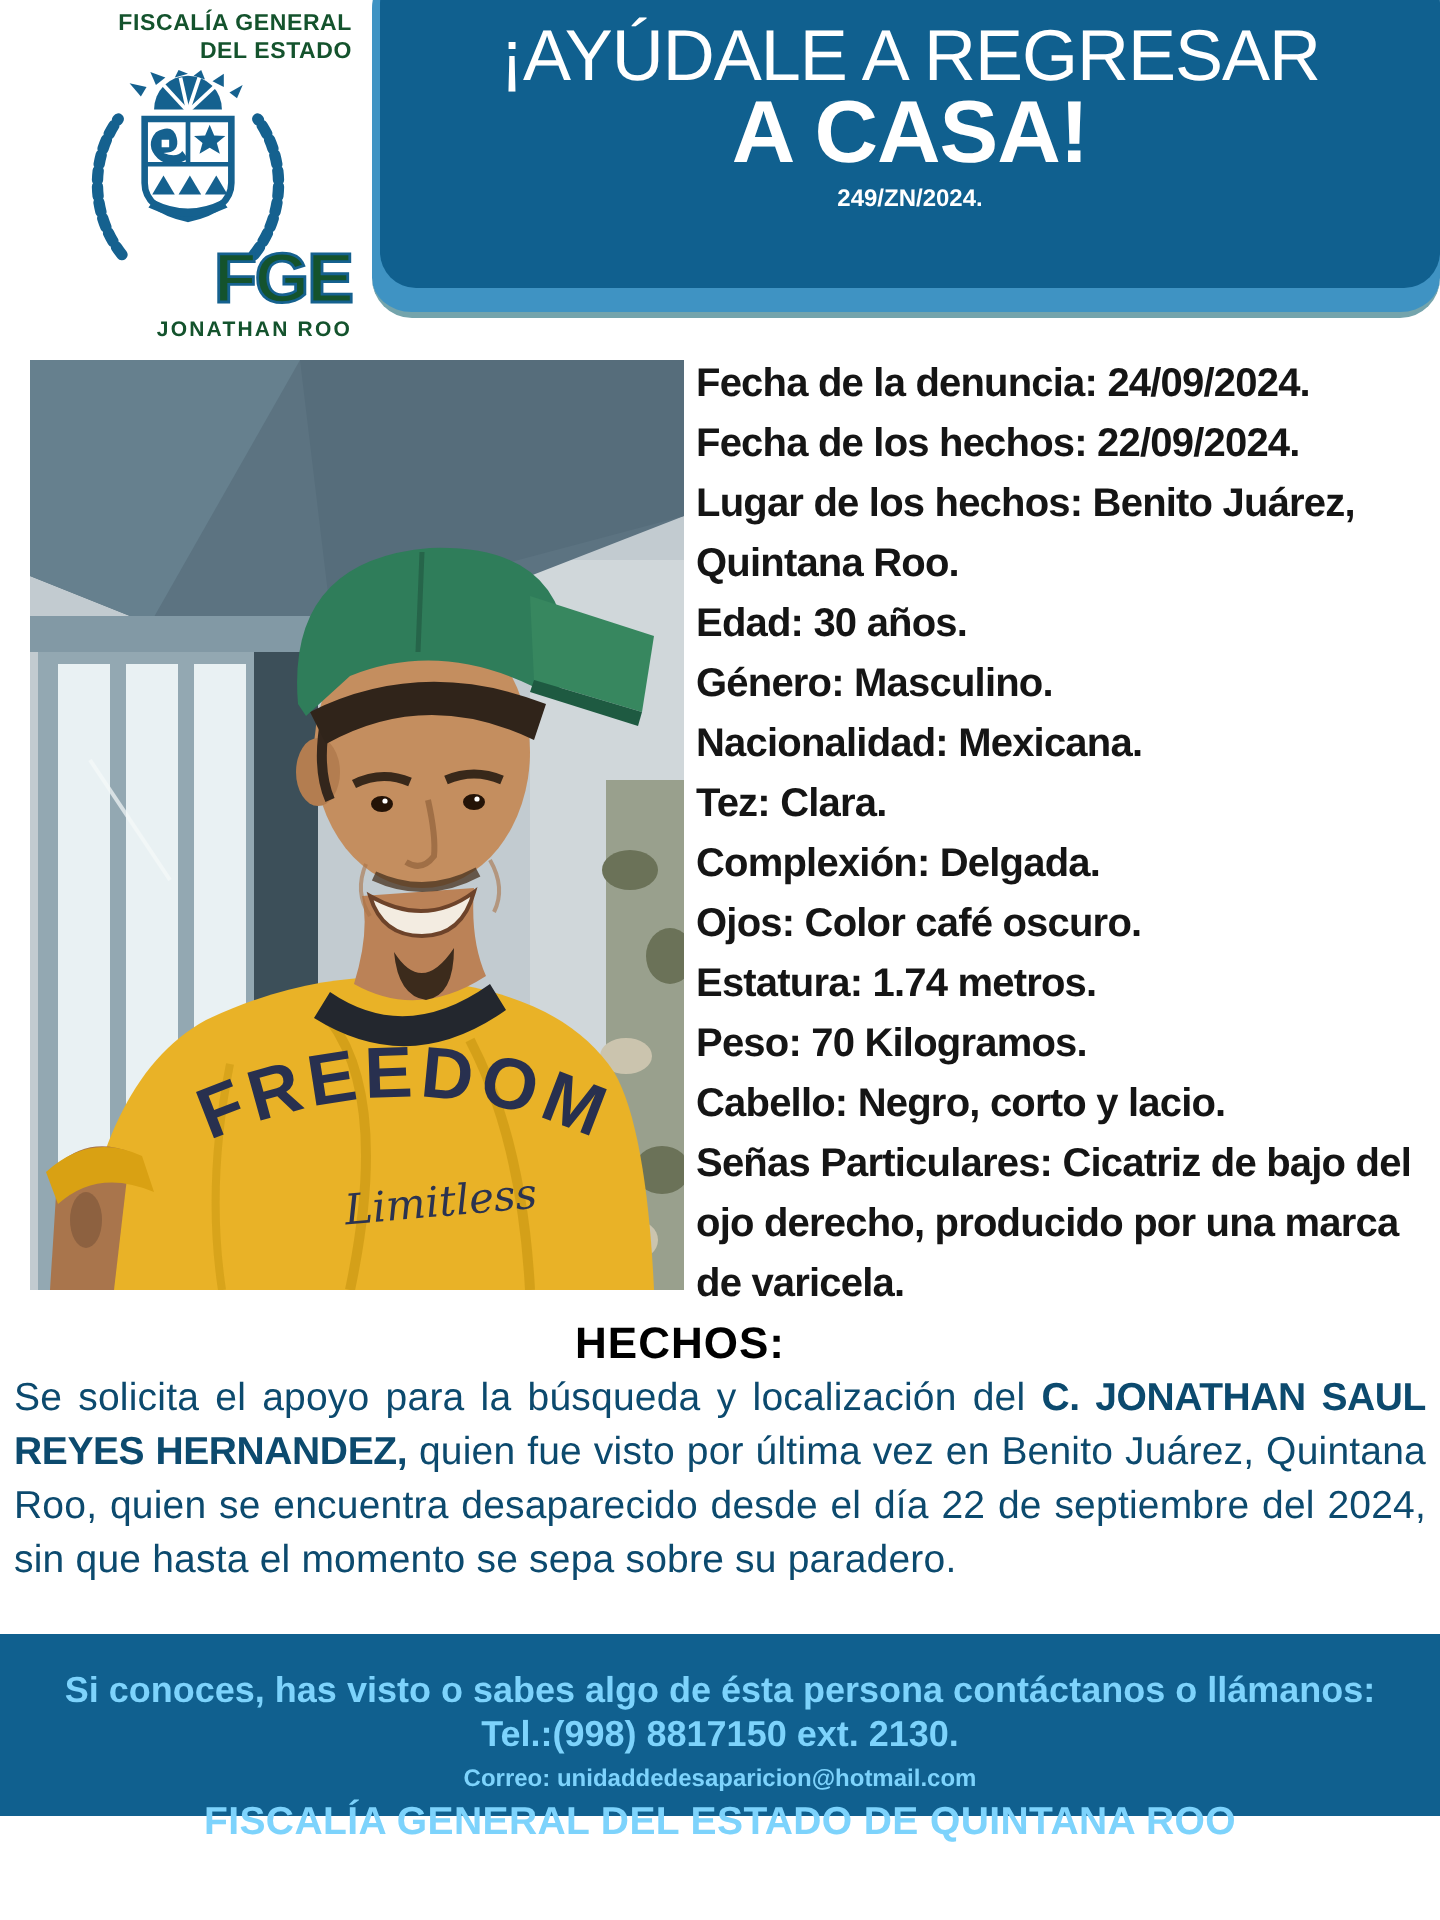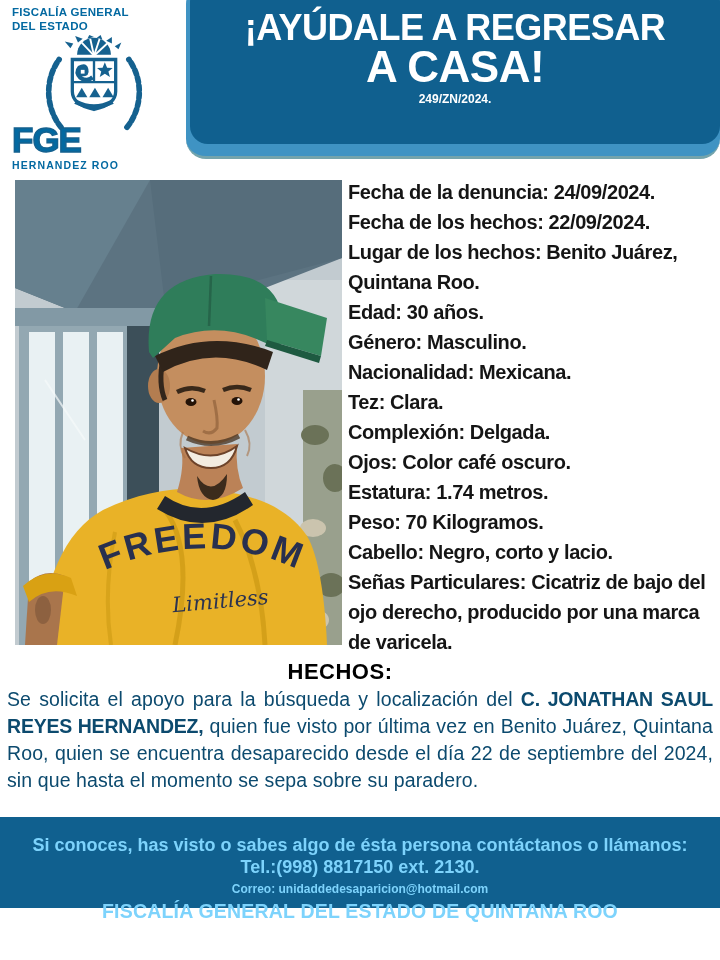--- a/index.html
+++ b/index.html
@@ -1,29 +1,29 @@
 <!DOCTYPE html>
 <html><head>
 <meta charset="utf-8">
 <style>
   html,body{margin:0;padding:0;}
   body{width:720px;height:960px;background:#ffffff;font-family:"Liberation Sans",sans-serif;position:relative;overflow:hidden;}
   .abs{position:absolute;}
 
   
-  .logo-block{left:12px;top:6px;width:164px;text-align:left;color:#0369a1;}
+  .logo-block{left:12px;top:6px;width:164px;text-align:right;color:#14532d;}
   .agency-name{font-size:11.5px;font-weight:bold;line-height:13.5px;letter-spacing:.3px;}
   .crest{display:block;margin:2px auto 0;}
   .fge-acronym{font-size:35px;font-weight:bold;letter-spacing:-1px;line-height:30px;margin-top:-8px;-webkit-text-stroke:1.4px #15618F;}
   .state-name{font-size:10.5px;font-weight:bold;letter-spacing:1.1px;margin-top:4px;}
 
   
   .banner-under{left:186px;top:-16px;width:534px;height:172px;background:#3F93C3;border-radius:20px;border-bottom:3px solid #74A4AC;z-index:1;}
   .banner{left:190px;top:-16px;width:530px;height:160px;background:#10608F;border-radius:18px;z-index:2;color:#ffffff;text-align:center;box-sizing:border-box;padding-top:24px;}
-  .banner .h1{font-size:36px;font-weight:bold;line-height:40px;letter-spacing:-.5px;}
+  .banner .h1{font-size:36px;font-weight:normal;line-height:40px;letter-spacing:-.5px;}
   .banner .h2{font-size:44px;font-weight:bold;line-height:38px;letter-spacing:-.5px;}
   .banner .pname{font-size:26px;font-weight:bold;line-height:30px;letter-spacing:-.5px;}
   .banner .case{font-size:12px;font-weight:bold;line-height:26px;}
 
   
   .photo{left:15px;top:180px;width:327px;height:465px;}
 
   
   .details{left:348px;top:177px;width:374px;color:#151515;font-size:20px;font-weight:bold;line-height:30px;letter-spacing:-.4px;}
 
@@ -79,21 +79,21 @@
       <polygon points="50,66 56,56 62,66"></polygon>
       <polygon points="64,66 70,56 76,66"></polygon>
       <path d="M37,69 q18,9 36,0 l3,4 q-21,10 -42,0 Z"></path>
     </g>
     <g fill="none" stroke="#15618F" stroke-width="6" stroke-linecap="round" stroke-dasharray="5 3.5">
       <path d="M20,98 C4,78 2,48 18,26"></path>
       <path d="M90,98 C106,78 108,48 92,26"></path>
     </g>
   </svg>
   <div class="fge-acronym">FGE</div>
-  <div class="state-name">HERNANDEZ ROO</div>
+  <div class="state-name">JONATHAN ROO</div>
 </div>
 
 <div class="abs banner-under"></div>
 <div class="abs banner">
   <div class="h1">¡AYÚDALE A REGRESAR</div>
   <div class="h2">A CASA!</div>
   <div class="case">249/ZN/2024.</div>
 </div>
 
 <svg class="abs photo" viewBox="0 0 327 465">

